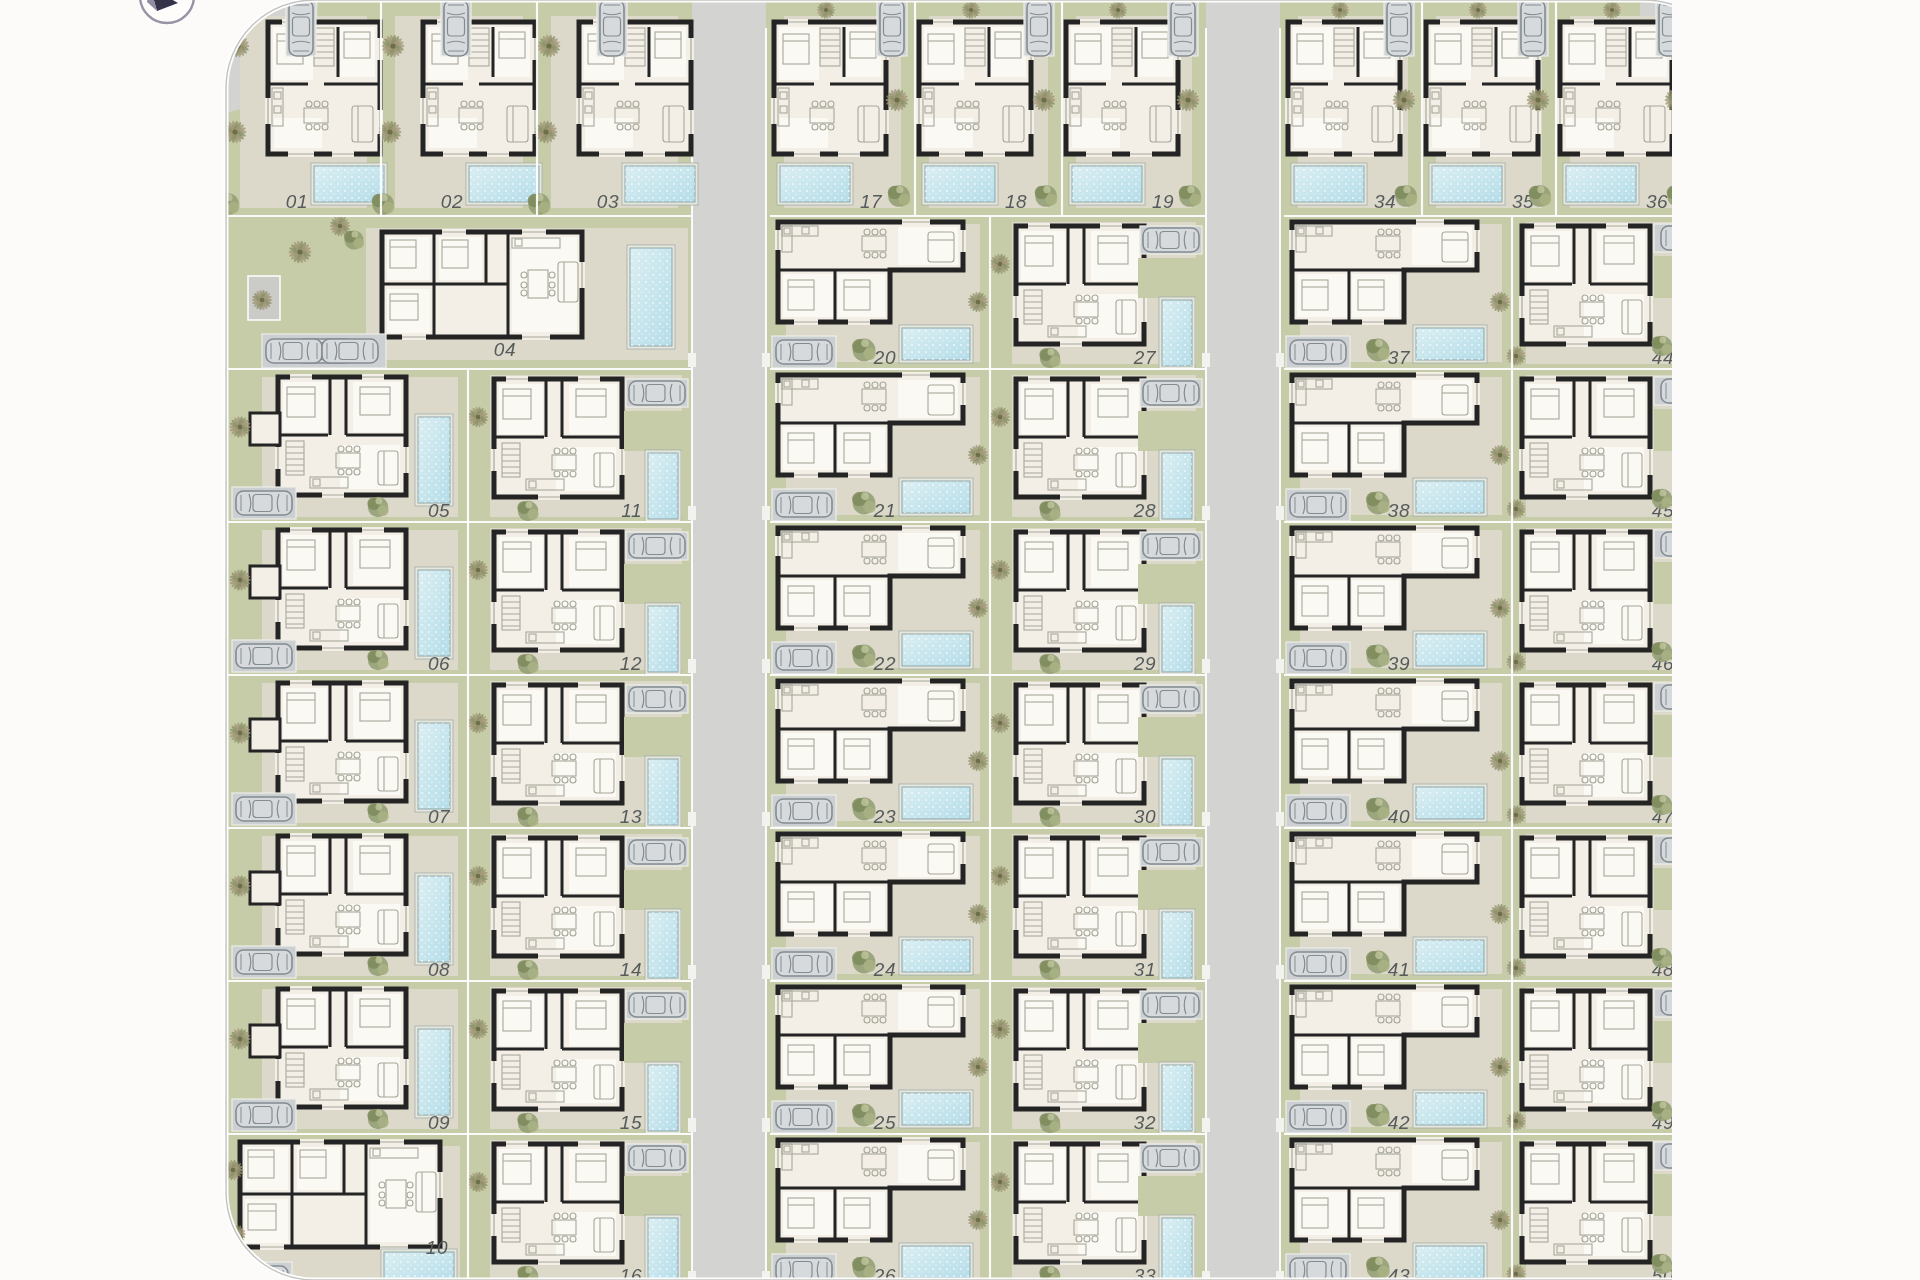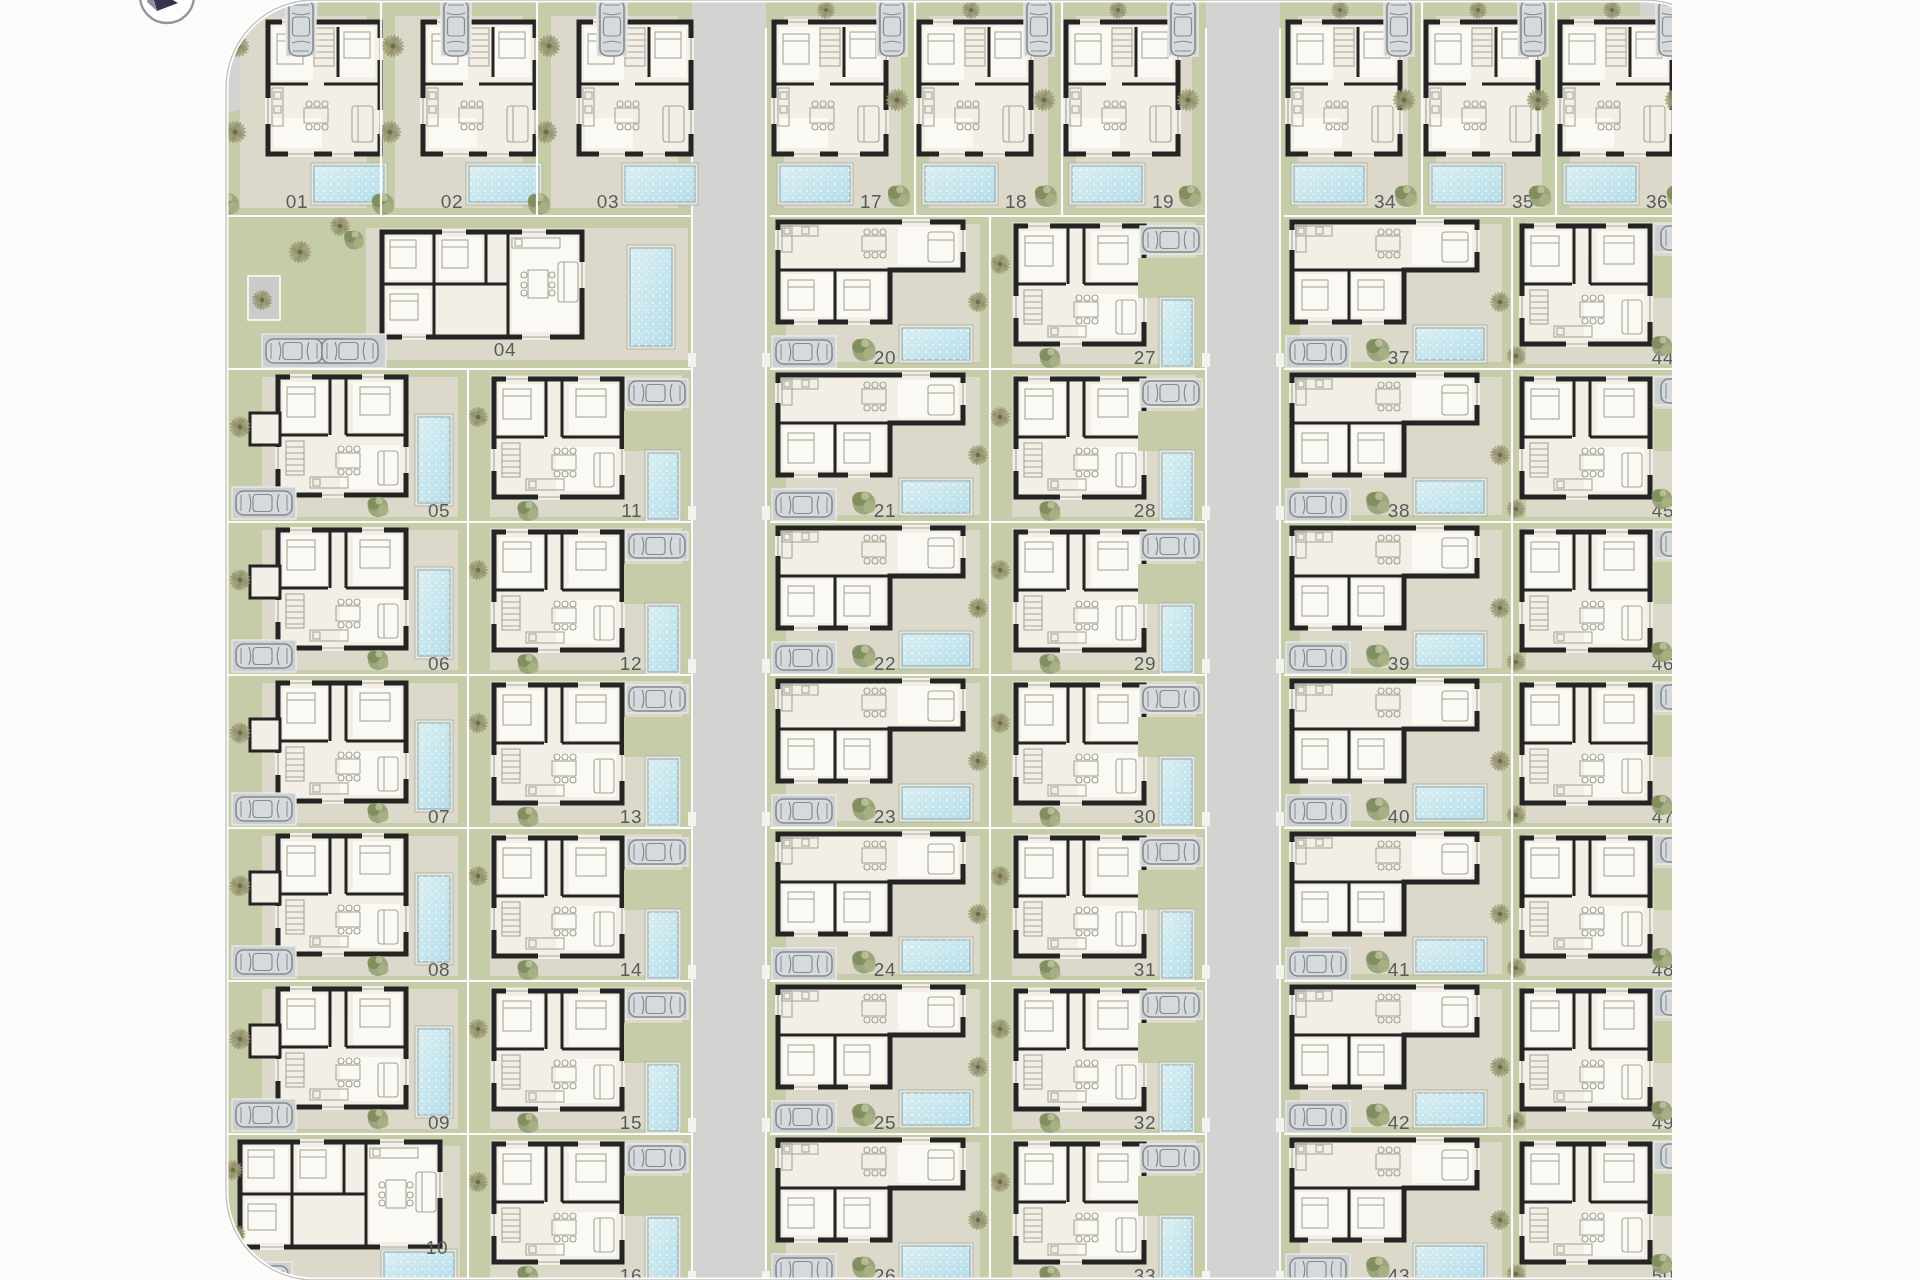--- a/index.html
+++ b/index.html
@@ -1,17 +1,17 @@
 <!DOCTYPE html>
 <html><head>
 <meta charset="utf-8">
 <style>
   html,body{margin:0;padding:0;background:#fcfbfa;}
   .stage{position:relative;width:1672px;height:1280px;overflow:hidden;background:#fcfbfa;
-         font-family:"Liberation Sans", sans-serif;}
+         font-family:"Liberation Sans", sans-serif;font-style:italic;}
   svg text{font-family:"Liberation Sans", sans-serif; letter-spacing:.5px;}
 </style>
 </head>
 <body>
 
 <div class="stage">
   <svg id="plan-svg" width="1920" height="1280" viewBox="0 0 1920 1280">
   <defs>
     <clipPath id="siteClip">
           <path d="M 314 0 L 1644 0 A 94 94 0 0 1 1738 94 L 1738 1280 L 314 1280 A 88 88 0 0 1 226 1192 L 226 88 A 88 88 0 0 1 314 0 Z"></path>

